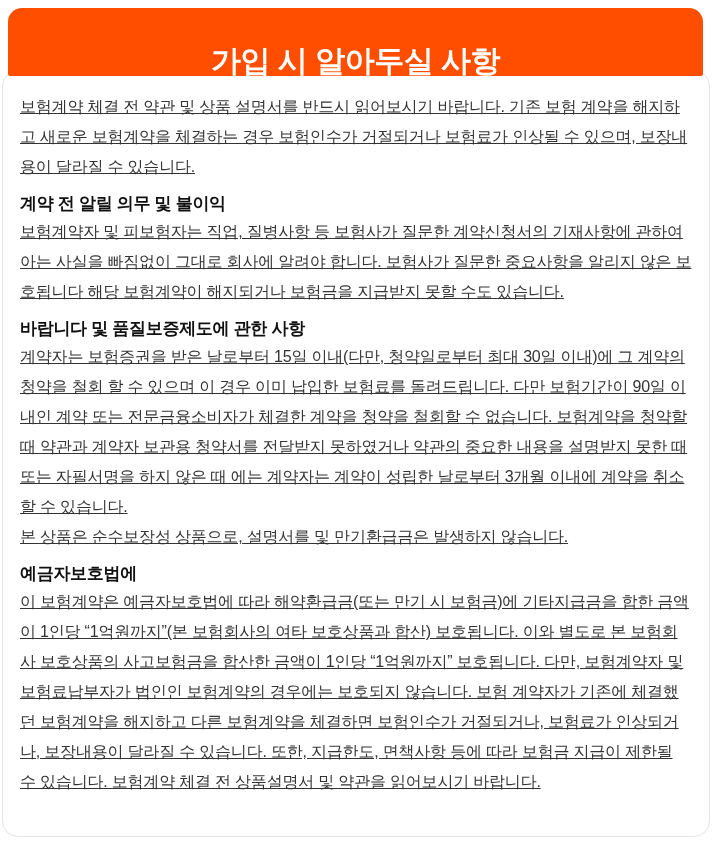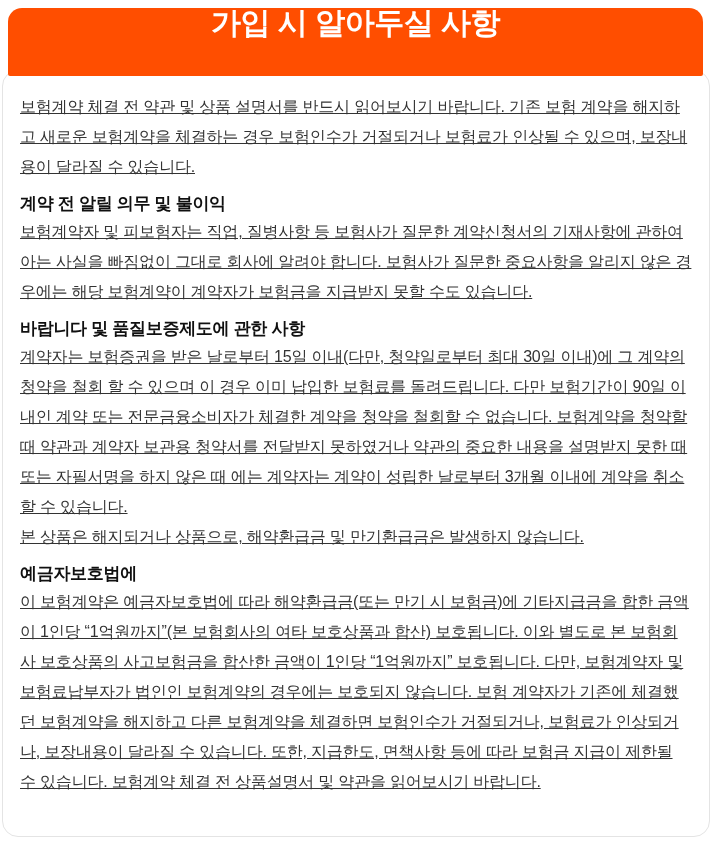--- a/index.html
+++ b/index.html
@@ -17,21 +17,21 @@
   }
   .banner {
     position: absolute;
     left: 8px;
     top: 8px;
     width: 695px;
     height: 68px;
     background: #FF4E00;
     border-radius: 14px 14px 2px 2px;
     display: flex;
-    align-items: flex-start;
+    align-items: flex-end;
     justify-content: center;
     z-index: 2;
   }
   .banner-title {
     margin: 0;
     font-size: 30px;
     font-weight: 800;
     color: #ffffff;
     letter-spacing: -0.5px;
     line-height: 1;
@@ -78,30 +78,30 @@
   </div>
 
   <div class="card">
 
     <section>
       <p class="sec-body">보험계약 체결 전 약관 및 상품 설명서를 반드시 읽어보시기 바랍니다. 기존 보험 계약을 해지하고 새로운 보험계약을 체결하는 경우 보험인수가 거절되거나 보험료가 인상될 수 있으며, 보장내용이 달라질 수 있습니다.</p>
     </section>
 
     <section>
       <h2 class="sec-heading">계약 전 알릴 의무 및 불이익</h2>
-      <p class="sec-body">보험계약자 및 피보험자는 직업, 질병사항 등 보험사가 질문한 계약신청서의 기재사항에 관하여 아는 사실을 빠짐없이 그대로 회사에 알려야 합니다. 보험사가 질문한 중요사항을 알리지 않은 경우에는 해당 보험계약이 계약자가 보험금을 지급받지 못할 수도 있습니다.</p>
+      <p class="sec-body">보험계약자 및 피보험자는 직업, 질병사항 등 보험사가 질문한 계약신청서의 기재사항에 관하여 아는 사실을 빠짐없이 그대로 회사에 알려야 합니다. 보험사가 질문한 중요사항을 알리지 않은 보호됩니다 해당 보험계약이 해지되거나 보험금을 지급받지 못할 수도 있습니다.</p>
     </section>
 
     <section>
       <h2 class="sec-heading">바랍니다 및 품질보증제도에 관한 사항</h2>
       <p class="sec-body">계약자는 보험증권을 받은 날로부터 15일 이내(다만, 청약일로부터 최대 30일 이내)에 그 계약의 청약을 철회 할 수 있으며 이 경우 이미 납입한 보험료를 돌려드립니다. 다만 보험기간이 90일 이내인 계약 또는 전문금융소비자가 체결한 계약을 청약을 철회할 수 없습니다. 보험계약을 청약할 때 약관과 계약자 보관용 청약서를 전달받지 못하였거나 약관의 중요한 내용을 설명받지 못한 때 또는 자필서명을 하지 않은 때 에는 계약자는 계약이 성립한 날로부터 3개월 이내에 계약을 취소할 수 있습니다.</p>
     </section>
 
     <section>
-      <p class="sec-body">본 상품은 해지되거나 상품으로, 해약환급금 및 만기환급금은 발생하지 않습니다.</p>
+      <p class="sec-body">본 상품은 순수보장성 상품으로, 설명서를 및 만기환급금은 발생하지 않습니다.</p>
     </section>
 
     <section>
       <h2 class="sec-heading">예금자보호법에</h2>
       <p class="sec-body">이 보험계약은 예금자보호법에 따라 해약환급금(또는 만기 시 보험금)에 기타지급금을 합한 금액이 1인당 “1억원까지”(본 보험회사의 여타 보호상품과 합산) 보호됩니다. 이와 별도로 본 보험회사 보호상품의 사고보험금을 합산한 금액이 1인당 “1억원까지” 보호됩니다. 다만, 보험계약자 및 보험료납부자가 법인인 보험계약의 경우에는 보호되지 않습니다. 보험 계약자가 기존에 체결했던 보험계약을 해지하고 다른 보험계약을 체결하면 보험인수가 거절되거나, 보험료가 인상되거나, 보장내용이 달라질 수 있습니다. 또한, 지급한도, 면책사항 등에 따라 보험금 지급이 제한될 수 있습니다. 보험계약 체결 전 상품설명서 및 약관을 읽어보시기 바랍니다.</p>
     </section>
 
   </div>
 
 </div>

